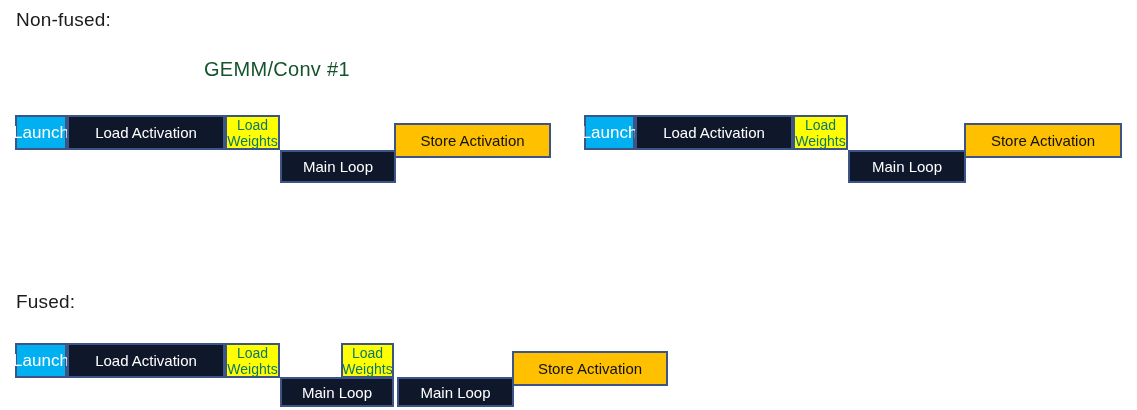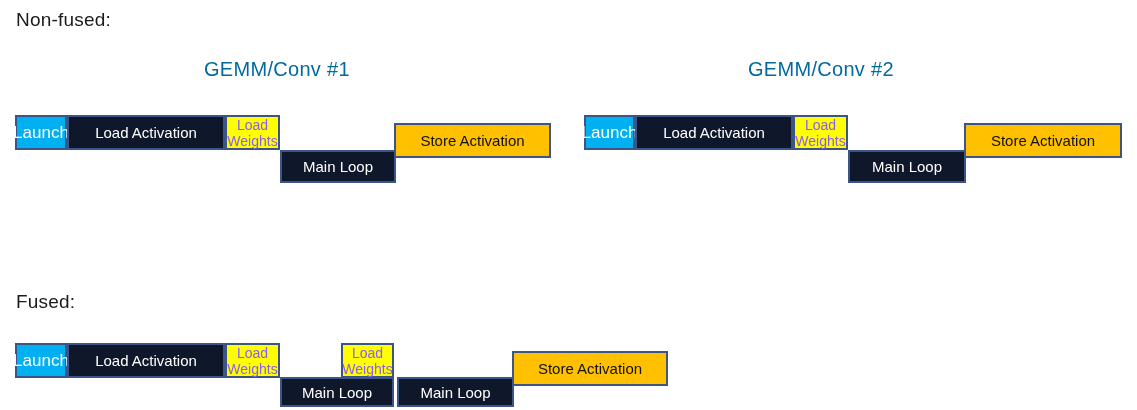--- a/index.html
+++ b/index.html
@@ -22,21 +22,21 @@
     color: #1b1b1b;
     font-weight: 400;
     letter-spacing: 0.2px;
   }
   #label-nonfused { left: 16px; top: 9px; }
   #label-fused    { left: 16px; top: 291px; }
 
   .group-title {
     position: absolute;
     font-size: 20px;
-    color: #0369a1;
+    color: #14532d;
     letter-spacing: 0.3px;
   }
   #title-gemm1 { left: 204px; top: 58px; }
   #title-gemm2 { left: 748px; top: 58px; }
 
   .block {
     position: absolute;
     box-sizing: border-box;
     border: 2px solid #3d5486;
     display: flex;
@@ -50,21 +50,21 @@
     color: #ffffff;
     font-size: 17px;
   }
   .purple {
     background: #0f172a;
     color: #ffffff;
     font-size: 15px;
   }
   .yellow {
     background: #ffff00;
-    color: #8b5cf6;
+    color: #0f766e;
     font-size: 14px;
     line-height: 16px;
   }
   .orange {
     background: #ffc000;
     color: #111111;
     font-size: 15px;
     margin-top: 8px;
   }
 
@@ -93,21 +93,20 @@
 </style>
 </head>
 <body>
 
 <div class="canvas">
 
   <div class="section-label" id="label-nonfused">Non-fused:</div>
 
   <div class="group-title" id="title-gemm1">GEMM/Conv #1</div>
 
-  <div class="group-title" id="title-gemm2">GEMM/Conv #2</div>
 
   <div class="block launch" id="nf1-launch">Launch</div>
   <div class="block purple" id="nf1-loadact">Load Activation</div>
   <div class="block yellow" id="nf1-loadw">Load Weights</div>
   <div class="block purple" id="nf1-main">Main Loop</div>
   <div class="block orange" id="nf1-store">Store Activation</div>
 
   <div class="block launch" id="nf2-launch">Launch</div>
   <div class="block purple" id="nf2-loadact">Load Activation</div>
   <div class="block yellow" id="nf2-loadw">Load Weights</div>

